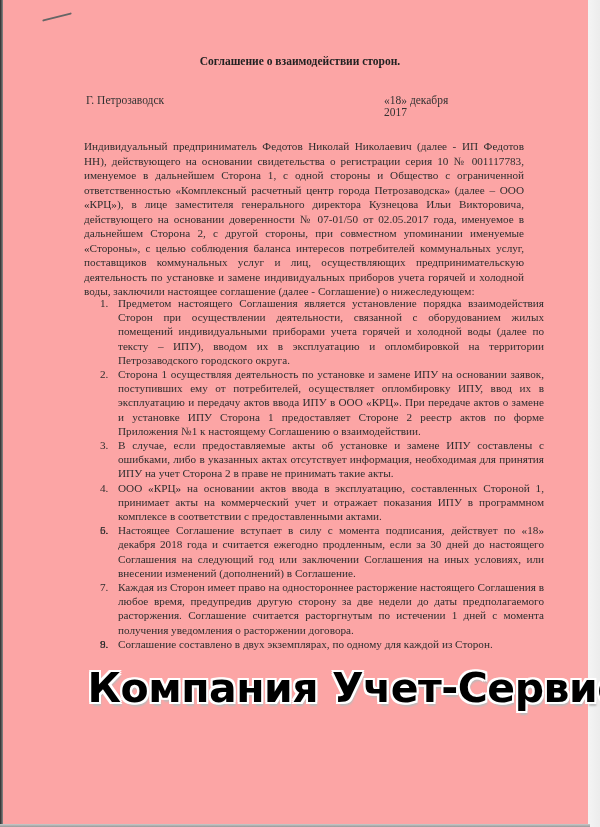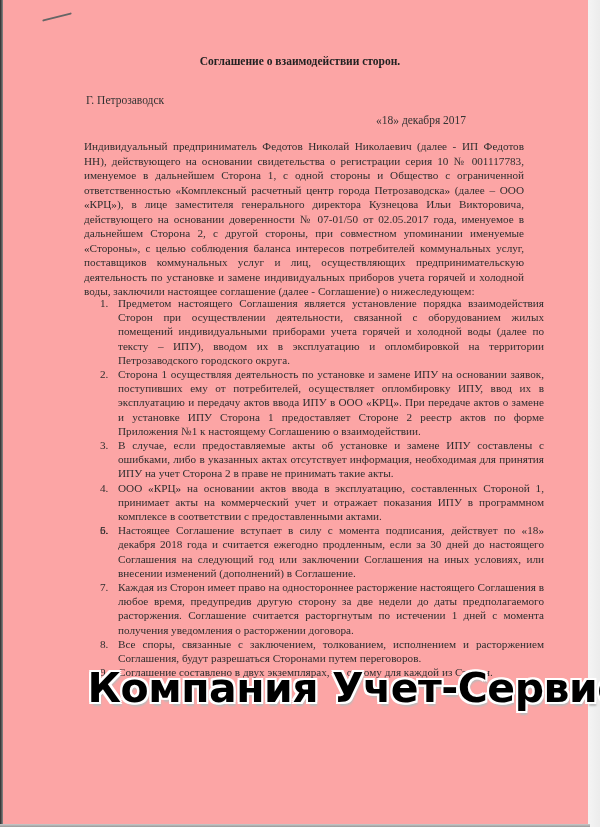--- a/index.html
+++ b/index.html
@@ -58,21 +58,21 @@
     }
     .place-date {
       position: absolute;
       top: 94px;
       left: 84px;
       width: 390px;
       font-size: 11.5px;
       color: #333;
     }
     .place-date .city { position: absolute; left: 2px; }
-    .place-date .date { position: absolute; left: 292px; margin-top: 20px; }
+    .place-date .date { position: absolute; left: 300px; }
     .preamble {
       position: absolute;
       left: 84px;
       top: 122px;
       width: 440px;
       font-size: 11.2px;
       line-height: 14.5px;
       text-align: justify;
       color: #2e2e2e;
       margin-top: 17px;
@@ -137,18 +137,18 @@
   <div class="preamble">Индивидуальный предприниматель Федотов Николай Николаевич (далее - ИП Федотов НН), действующего на основании свидетельства о регистрации серия 10 № 001117783, именуемое в дальнейшем Сторона 1, с одной стороны и Общество с ограниченной ответственностью «Комплексный расчетный центр города Петрозаводска» (далее – ООО «КРЦ»), в лице заместителя генерального директора Кузнецова Ильи Викторовича, действующего на основании доверенности № 07-01/50 от 02.05.2017 года, именуемое в дальнейшем Сторона 2, с другой стороны, при совместном упоминании именуемые «Стороны», с целью соблюдения баланса интересов потребителей коммунальных услуг, поставщиков коммунальных услуг и лиц, осуществляющих предпринимательскую деятельность по установке и замене индивидуальных приборов учета горячей и холодной воды, заключили настоящее соглашение (далее - Соглашение) о нижеследующем:</div>
 
   <ol class="clauses">
     <li><span class="num">1.</span><span>Предметом настоящего Соглашения является установление порядка взаимодействия Сторон при осуществлении деятельности, связанной с оборудованием жилых помещений индивидуальными приборами учета горячей и холодной воды (далее по тексту – ИПУ), вводом их в эксплуатацию и опломбировкой на территории Петрозаводского городского округа.</span></li>
     <li><span class="num">2.</span><span>Сторона 1 осуществляя деятельность по установке и замене ИПУ на основании заявок, поступивших ему от потребителей, осуществляет опломбировку ИПУ, ввод их в эксплуатацию и передачу актов ввода ИПУ в ООО «КРЦ». При передаче актов о замене и установке ИПУ Сторона 1 предоставляет Стороне 2 реестр актов по форме Приложения №1 к настоящему Соглашению о взаимодействии.</span></li>
     <li><span class="num">3.</span><span>В случае, если предоставляемые акты об установке и замене ИПУ составлены с ошибками, либо в указанных актах отсутствует информация, необходимая для принятия ИПУ на учет Сторона 2 в праве не принимать такие акты.</span></li>
     <li><span class="num">4.</span><span>ООО «КРЦ» на основании актов ввода в эксплуатацию, составленных Стороной 1, принимает акты на коммерческий учет и отражает показания ИПУ в программном комплексе в соответствии с предоставленными актами.</span></li>
     <li><span class="num">5.</span></li>
     <li><span class="num">6.</span><span>Настоящее Соглашение вступает в силу с момента подписания, действует по «18» декабря 2018 года и считается ежегодно продленным, если за 30 дней до настоящего Соглашения на следующий год или заключении Соглашения на иных условиях, или внесении изменений (дополнений) в Соглашение.</span></li>
     <li><span class="num">7.</span><span>Каждая из Сторон имеет право на одностороннее расторжение настоящего Соглашения в любое время, предупредив другую сторону за две недели до даты предполагаемого расторжения. Соглашение считается расторгнутым по истечении 1 дней с момента получения уведомления о расторжении договора.</span></li>
-    <li><span class="num">8.</span><span>Все споры, связанные с заключением, толкованием, исполнением и расторжением Соглашения, будут разрешаться Сторонами путем переговоров.</span></li>
+    <li><span class="num">8.</span></li>
     <li><span class="num">9.</span><span>Соглашение составлено в двух экземплярах, по одному для каждой из Сторон.</span></li>
   </ol>
 
   <div class="overlay">Компания Учет-Сервис</div>
 </div>
 
 </body></html>

